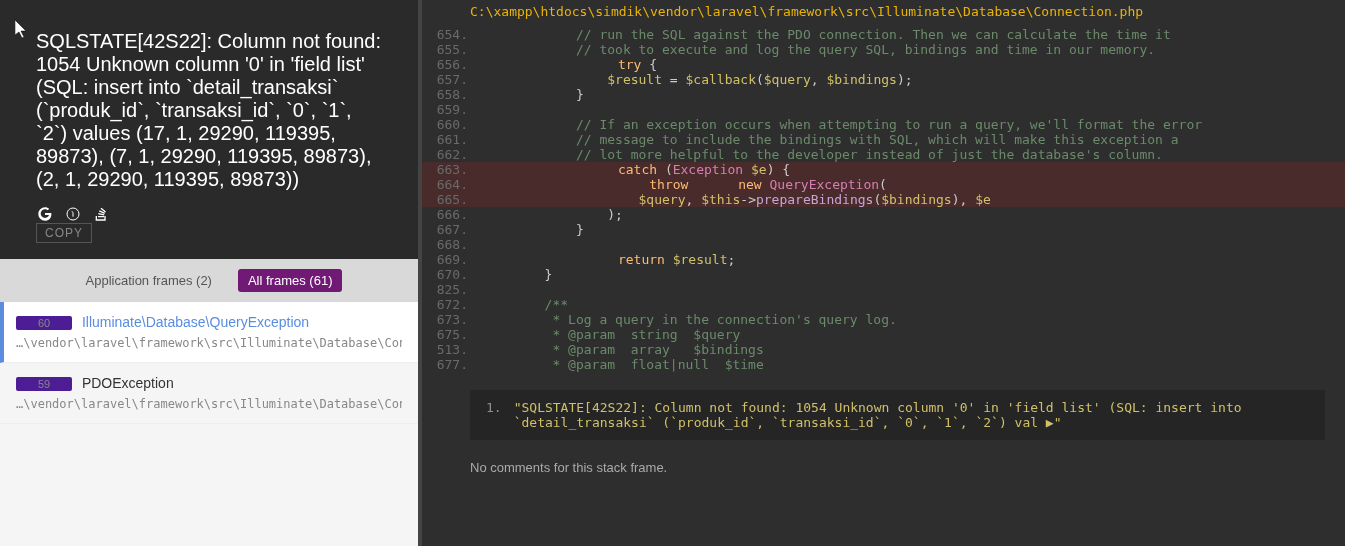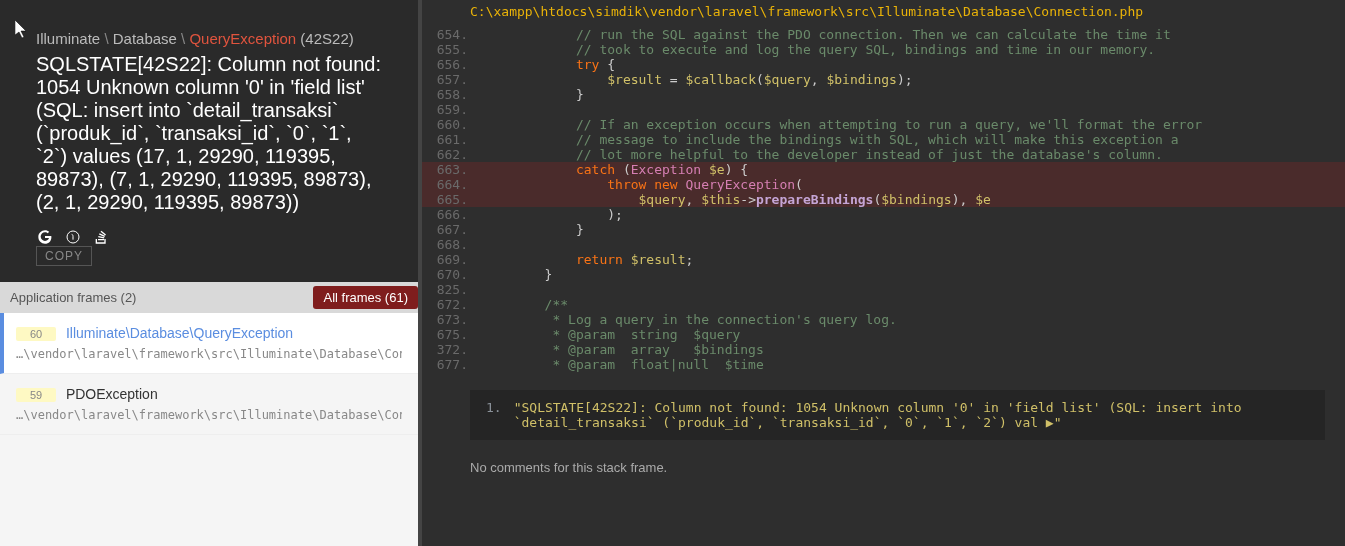--- a/index.html
+++ b/index.html
@@ -8,66 +8,58 @@
 .left-panel { width: 418px; height: 100%; display: flex; flex-direction: column; }
 .header-section { background: #2a2a2a; padding: 30px 36px 16px 36px; }
 .breadcrumb { font-size: 15px; color: #bbb; margin-bottom: 6px; }
 .breadcrumb .sep { color: #888; }
 .breadcrumb .exc { color: #e0543e; }
 .breadcrumb .code { color: #bbb; }
 .error-msg { color: #fff; font-size: 20px; line-height: 1.15; font-weight: 400; }
 .icon-row { margin-top: 14px; display: flex; gap: 10px; }
 .icon-btn { width: 18px; height: 18px; color: #fff; display: flex; align-items: center; justify-content: center; }
 .copy-btn { border: 1px solid #555; background: transparent; color: #888; font-size: 12px; padding: 2px 8px; letter-spacing: 1px; }
-.frame-filters { background: #d9d9d9; padding: 4px 0; display: flex; justify-content: space-between; gap: 16px; font-size: 13px; }
+.frame-filters { background: #d9d9d9; padding: 10px 0; display: flex; justify-content: center; gap: 16px; font-size: 13px; }
 .frame-filter { color: #555; padding: 4px 10px; border-radius: 3px; }
-.frame-filter.active { background: #7f1d1d; color: #fff; }
+.frame-filter.active { background: #701a75; color: #fff; }
 .frames-list { flex: 1; overflow-y: auto; background: #f5f5f5; }
 .frame-item { padding: 12px 16px; border-bottom: 1px solid #eee; font-size: 13px; position: relative; }
 .frame-item.active { background: #fff; border-left: 4px solid #5a8de0; padding-left: 12px; }
-.frame-num { display: inline-block; background: #fef9c3; color: #888; font-size: 11px; padding: 1px 14px; border-radius: 2px; margin-right: 6px; }
+.frame-num { display: inline-block; background: #4c1d95; color: #888; font-size: 11px; padding: 1px 22px; border-radius: 2px; margin-right: 6px; }
 .frame-title { color: #5a8de0; font-size: 14px; }
 .frame-title.plain { color: #333; }
 .frame-path { font-family: "Consolas", monospace; font-size: 12px; color: #888; margin-top: 6px; white-space: nowrap; overflow: hidden; text-overflow: clip; }
 .right-panel { flex: 1; background: #2e2e2e; height: 100%; overflow: hidden; display: flex; flex-direction: column; border-left: 4px solid #444; }
 .file-path-bar { padding: 4px 20px 8px 48px; font-family: "Consolas", monospace; font-size: 13px; color: #eab308; }
 .code-block { font-family: "Consolas", monospace; font-size: 13px; line-height: 15px; padding-bottom: 8px; }
 .code-line { display: flex; }
 .code-line.hl { background: #4a2b2b; }
 .line-num { width: 60px; text-align: right; padding-right: 14px; color: #6a6a6a; user-select: none; flex-shrink: 0; }
 .line-content { flex: 1; white-space: pre; color: #ccc; }
 .c-comment { color: #6a8a6a; }
-.c-keyword { color: #f97316; }
+.c-keyword { color: #fdba74; margin-left: 42px; }
 .c-var { color: #d0c068; }
-.c-func { color: #c5a5d6; font-weight: bold; }
+.c-func { color: #c5a5d6; }
 .c-class { color: #d67fb3; margin-top: 38px; }
 .args-section { padding: 10px 20px 10px 48px; font-size: 13px; color: #aaa; }
 .args-title { margin-bottom: 10px; }
 .args-box { background: #252525; padding: 10px 16px; font-family: "Consolas", monospace; font-size: 13px; display: flex; }
 .args-num { color: #8a9199; margin-right: 12px; }
 .args-content { color: #d0c068; }
 .comments-bar { padding: 10px 20px 10px 48px; font-size: 13px; color: #aaa; }
 </style>
 </head>
 <body>
 
 <svg class="cursor" width="16" height="20" viewBox="0 0 16 20">
     <path d="M0,0 L0,15 L4,12 L7,18 L9,17 L6,11 L11,11 Z" fill="white" stroke="black" stroke-width="0.5"></path>
   </svg>
 
 <div class="left-panel">
   <div class="header-section">
-    <div class="breadcrumb">
-      <span>Illuminate</span>
-      <span class="sep"> \ </span>
-      <span>Database</span>
-      <span class="sep"> \ </span>
-      <span class="exc">QueryException</span>
-      <span class="code"> </span><span class="code">(42S22)</span>
-    </div>
     <div class="error-msg">SQLSTATE[42S22]: Column not found: 1054 Unknown column '0' in 'field list' (SQL: insert into `detail_transaksi` (`produk_id`, `transaksi_id`, `0`, `1`, `2`) values (17, 1, 29290, 119395, 89873), (7, 1, 29290, 119395, 89873), (2, 1, 29290, 119395, 89873))</div>
     <div class="icon-row">
       <span class="icon-btn">
           <svg viewBox="0 0 24 24" width="16" height="16" fill="white">
             <path d="M12 11v2.5h5.9c-.3 1.5-1.8 4.4-5.9 4.4-3.6 0-6.5-3-6.5-6.6S8.4 4.7 12 4.7c2 0 3.4.9 4.2 1.6l2.1-2C16.8 2.8 14.6 1.9 12 1.9 6.5 1.9 2 6.4 2 12s4.5 10.1 10 10.1c5.8 0 9.6-4.1 9.6-9.8 0-.7-.1-1.2-.2-1.7H12z"></path>
           </svg>
         </span>
       <span class="icon-btn">
           <svg viewBox="0 0 24 24" width="16" height="16" fill="none" stroke="white" stroke-width="1.5">
             <circle cx="12" cy="12" r="9"></circle>
@@ -183,21 +175,21 @@
       </div>
       <div class="code-line">
         <span class="line-num">673.</span>
         <span class="line-content"><span class="c-comment">         * Log a query in the connection's query log.</span></span>
       </div>
       <div class="code-line">
         <span class="line-num">675.</span>
         <span class="line-content"><span class="c-comment">         * @param  string  $query</span></span>
       </div>
       <div class="code-line">
-        <span class="line-num">372.</span>
+        <span class="line-num">513.</span>
         <span class="line-content"><span class="c-comment">         * @param  array   $bindings</span></span>
       </div>
       <div class="code-line">
         <span class="line-num">677.</span>
         <span class="line-content"><span class="c-comment">         * @param  float|null  $time</span></span>
       </div>
     </div>
   <div class="args-section">
     <div class="args-box">
       <span class="args-num">1.</span>

